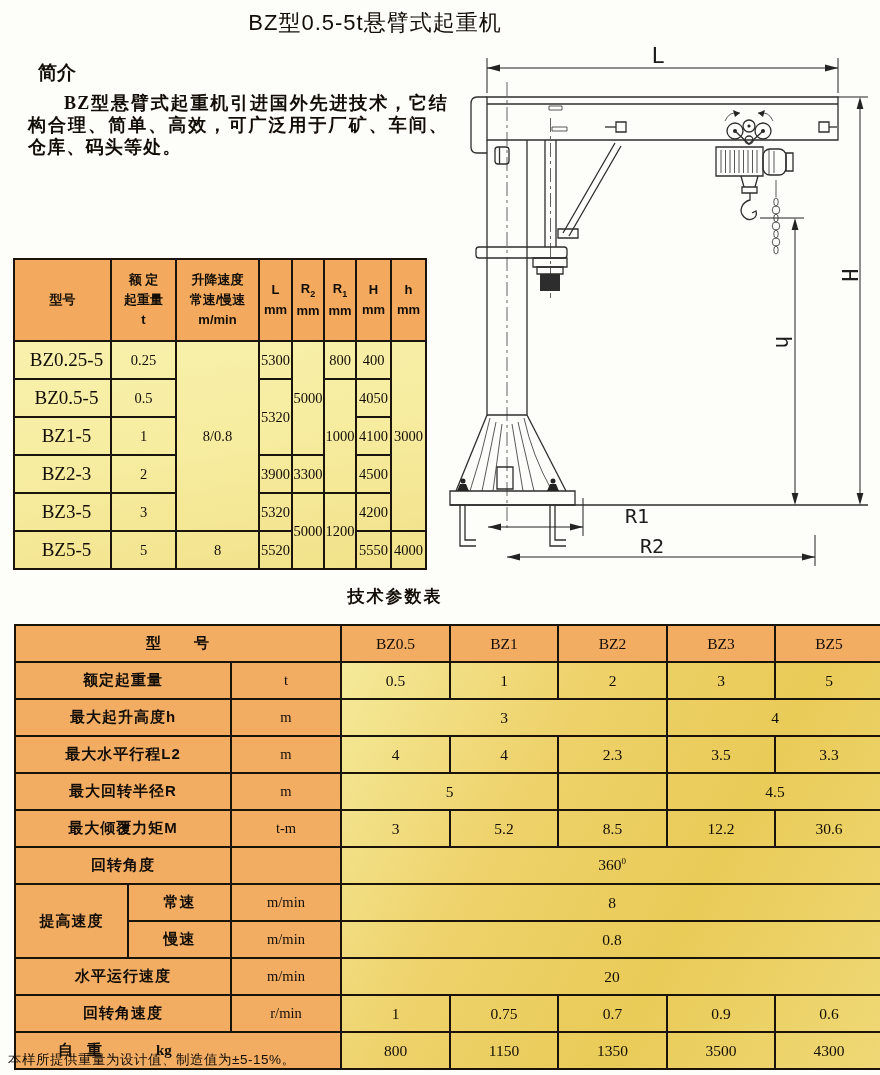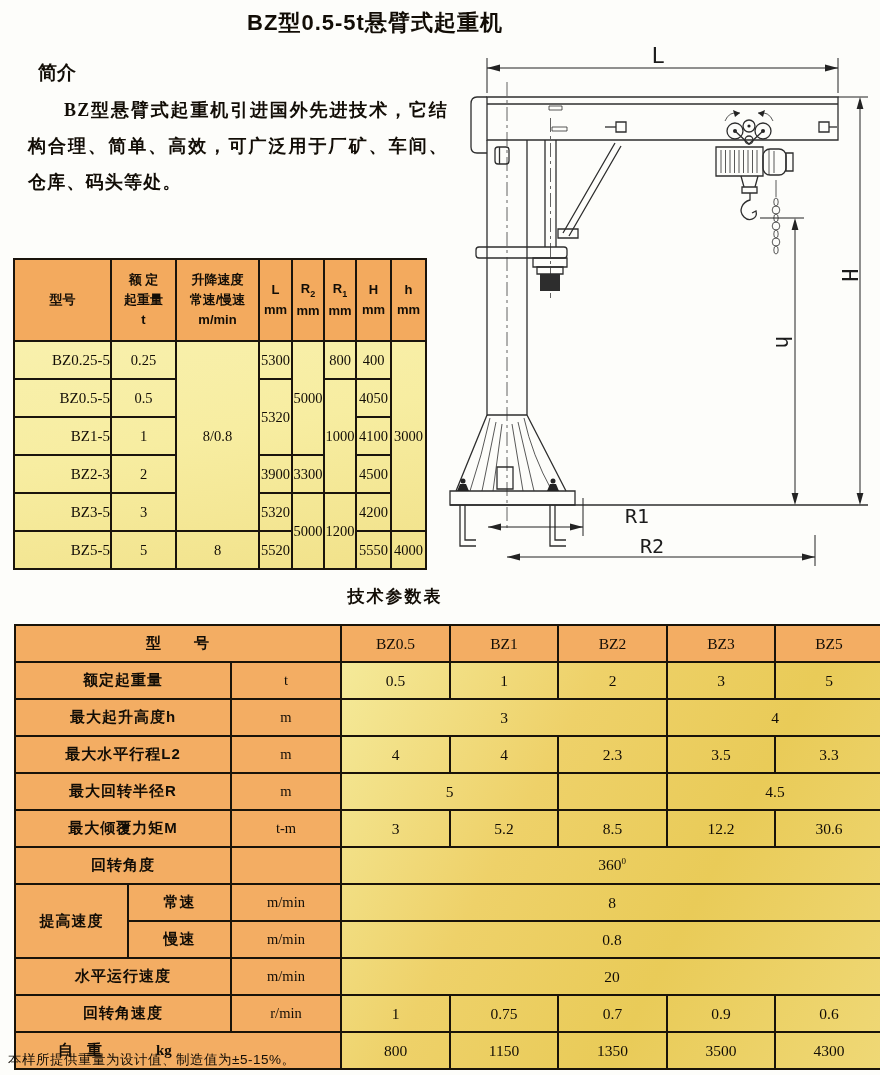--- a/index.html
+++ b/index.html
@@ -1,36 +1,36 @@
 <!DOCTYPE html>
 <html><head>
 <meta charset="utf-8">
 <style>
   html,body{margin:0;padding:0;}
   body{width:880px;height:1075px;position:relative;background:#fdfdfa;overflow:hidden;
        font-family:"Liberation Sans",sans-serif;color:#120d06;}
   
   .title{position:absolute;top:8px;left:95px;width:560px;text-align:center;
-         font-size:22px;font-weight:bold;letter-spacing:1px;}
+         font-size:22px;font-weight:normal;letter-spacing:1px;}
   .intro-h{position:absolute;top:60px;left:38px;font-size:19px;font-weight:bold;}
-  .intro-p{position:absolute;top:92px;left:28px;width:420px;font-size:18px;line-height:36px;
+  .intro-p{position:absolute;top:92px;left:28px;width:420px;font-size:18px;line-height:22px;
            font-weight:bold;text-indent:2em;text-align:justify;letter-spacing:1.2px;
            font-family:"Liberation Serif",serif;}
   .tech-h{position:absolute;top:585px;left:0;width:790px;text-align:center;
           font-size:17px;font-weight:bold;letter-spacing:2px;}
   .footnote{position:absolute;top:1051px;left:8px;font-size:13.5px;font-weight:normal;letter-spacing:.5px;}
   
   table{border-collapse:collapse;table-layout:fixed;}
   .spec{position:absolute;left:13px;top:258px;width:412px;
         background:linear-gradient(170deg,#f9f2b4 0%,#f7eda1 55%,#f1e189 100%);}
   .spec td{border:2px solid #1a140c;text-align:center;vertical-align:middle;padding:0;}
   .spec td.h{background:#f3aa5e;font-size:13px;font-weight:bold;line-height:1.55;}
   .spec tr.hdr{height:82px;}
   .spec tr.r{height:38px;}
-  .spec td.m{font-family:"Liberation Serif",serif;font-size:15px;text-align:right;padding-left:8px;}
+  .spec td.m{font-family:"Liberation Serif",serif;font-size:19px;text-align:center;padding-left:8px;}
   .spec td.v{font-family:"Liberation Serif",serif;font-size:14.5px;}
   .spec sub,.param sup{font-size:9px;}
   
   .param{position:absolute;left:14px;top:624px;width:868px;
          background:linear-gradient(118deg,#f8f2b6 0%,#f5eb9c 30%,#eed169 55%,#e9cb58 75%,#efd876 100%);}
   .param td{border:2px solid #191309;text-align:center;vertical-align:middle;padding:0;height:35px;}
   .param td.l{background:#f3ad63;font-size:15px;font-weight:bold;letter-spacing:1px;}
   .param td.u{background:#f3ad63;font-size:14.5px;font-family:"Liberation Serif",serif;}
   .param td.hm{background:#f3ad63;font-size:15.5px;font-family:"Liberation Serif",serif;}
   .param td.v{background:transparent;font-size:15.5px;font-family:"Liberation Serif",serif;}

